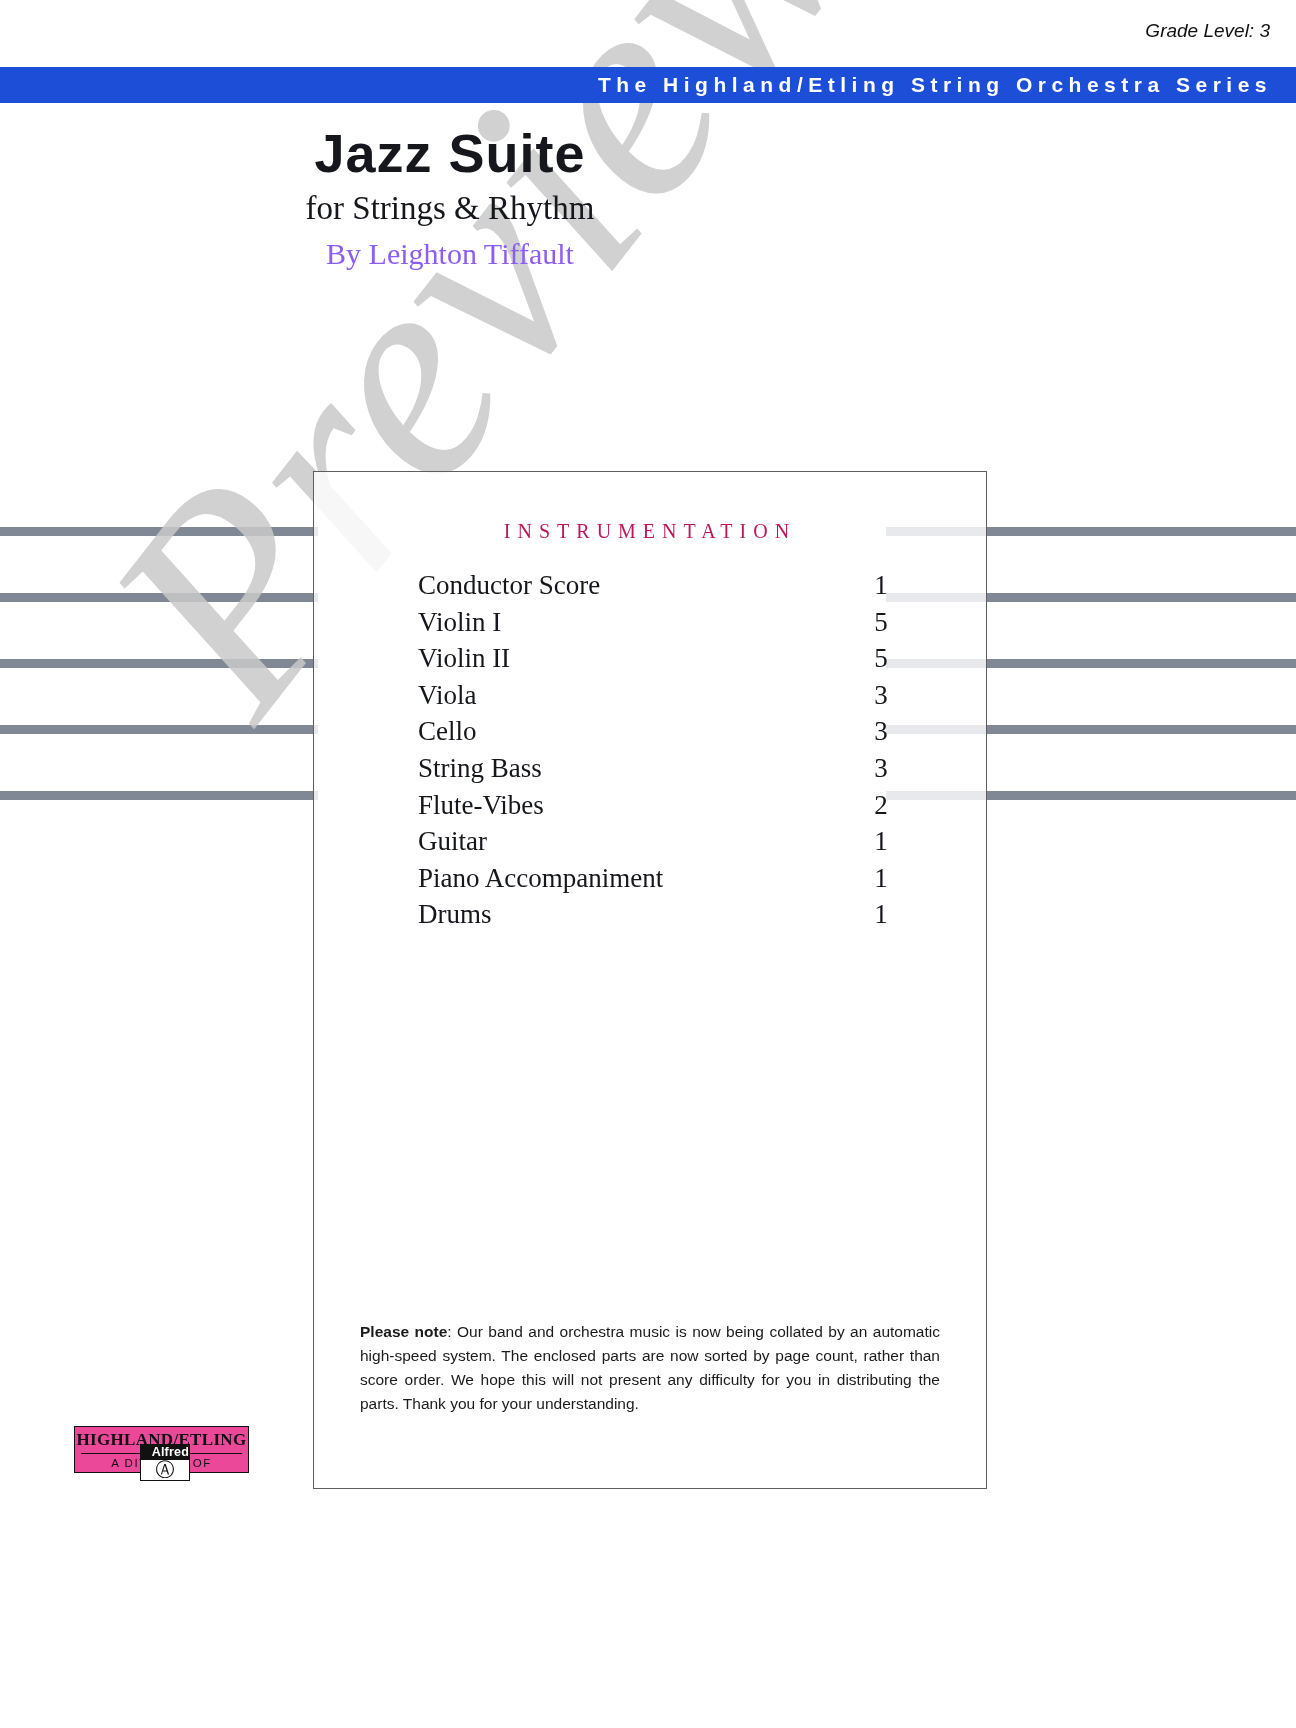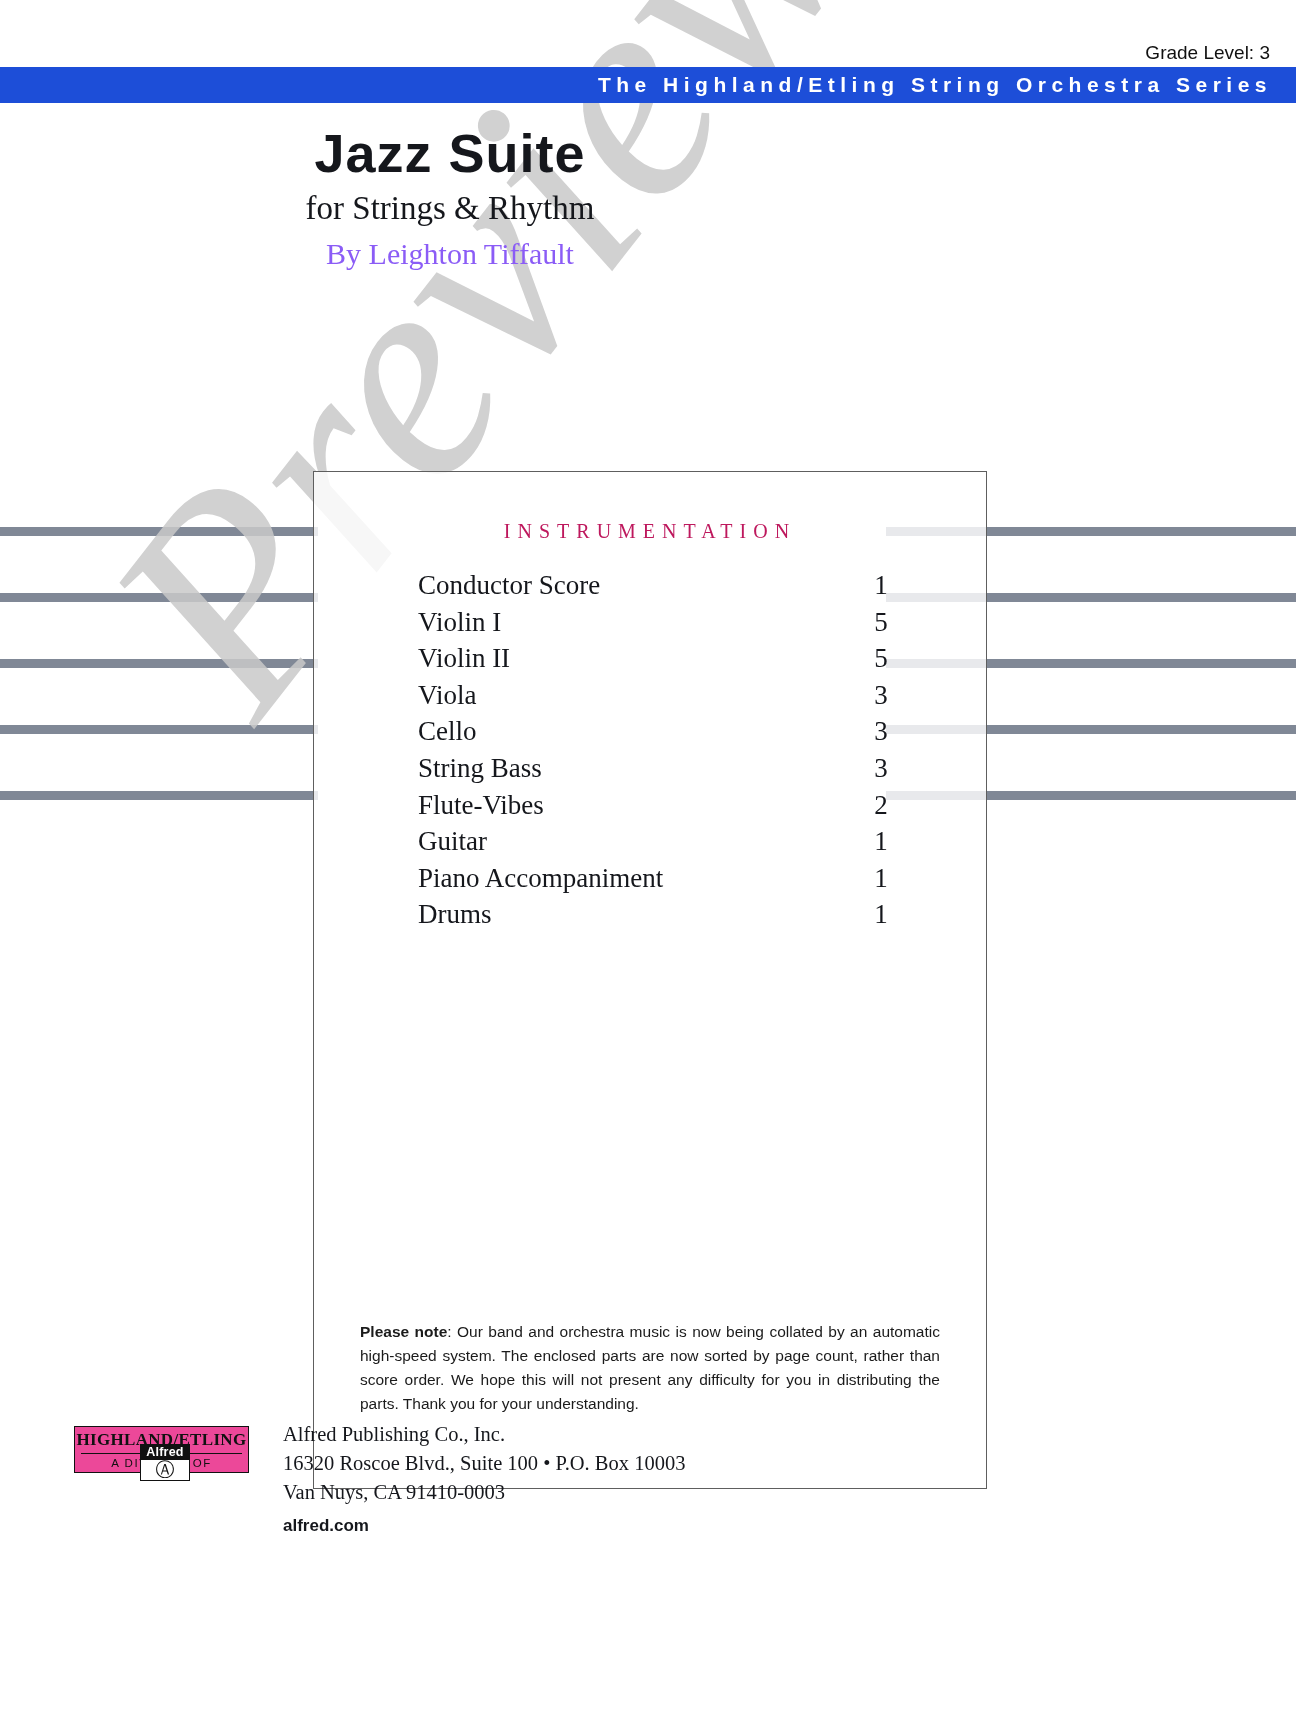--- a/index.html
+++ b/index.html
@@ -41,25 +41,26 @@
     white-space: nowrap;
     transform: rotate(-52deg);
     transform-origin: left top;
     letter-spacing: 2px;
   }
 
   
   .grade-level {
     position: absolute;
     right: 26px;
-    top: 42px;
+    top: 20px;
     font-family: "Liberation Sans", sans-serif;
     font-size: 19px;
     color: #111;
     z-index: 8;
+    font-style: italic;
   }
 
   
   .series-bar {
     position: absolute;
     left: 0;
     top: 67px;
     width: 1296px;
     height: 36px;
     background: #1d4ed8;
@@ -233,21 +234,21 @@
     width: 48px;
     background: #fff;
     border: 1.5px solid #111;
   }
   .alfred-badge .alf-word {
     background: #111;
     color: #fff;
     font-family: "Liberation Sans", sans-serif;
     font-weight: bold;
     font-size: 12.5px;
-    text-align: center;
+    text-align: right;
     letter-spacing: .2px;
     line-height: 15px;
   }
   .alfred-badge .alf-mark {
     text-align: center;
     font-family: "Liberation Serif", serif;
     font-size: 19px;
     line-height: 20px;
     color: #111;
   }
@@ -359,21 +360,15 @@
       <div class="logo-he">
         <div class="he-top">HIGHLAND/ETLING</div>
         <div class="he-rule"></div>
         <div class="he-bot">A DIVISION OF</div>
       </div>
     </div>
     <div class="alfred-badge">
       <div class="alf-word">Alfred</div>
       <div class="alf-mark">Ⓐ</div>
     </div>
-    <div class="addr-block">
-      <div>Alfred Publishing Co., Inc.</div>
-      <div>16320 Roscoe Blvd., Suite 100 • P.O. Box 10003</div>
-      <div>Van Nuys, CA 91410-0003</div>
-      <div class="site">alfred.com</div>
-    </div>
   </div>
 
 </div>
 
 </body></html>

